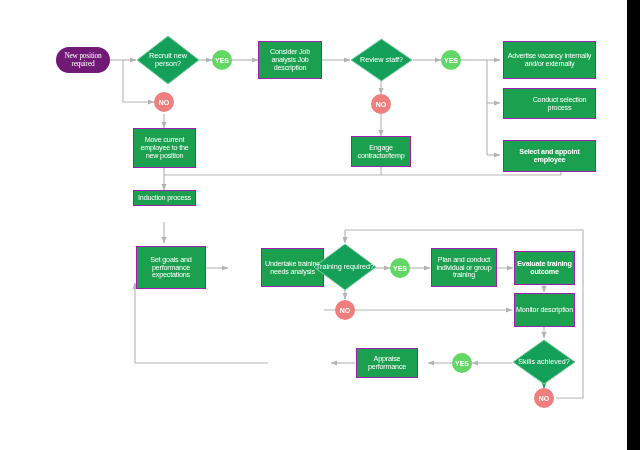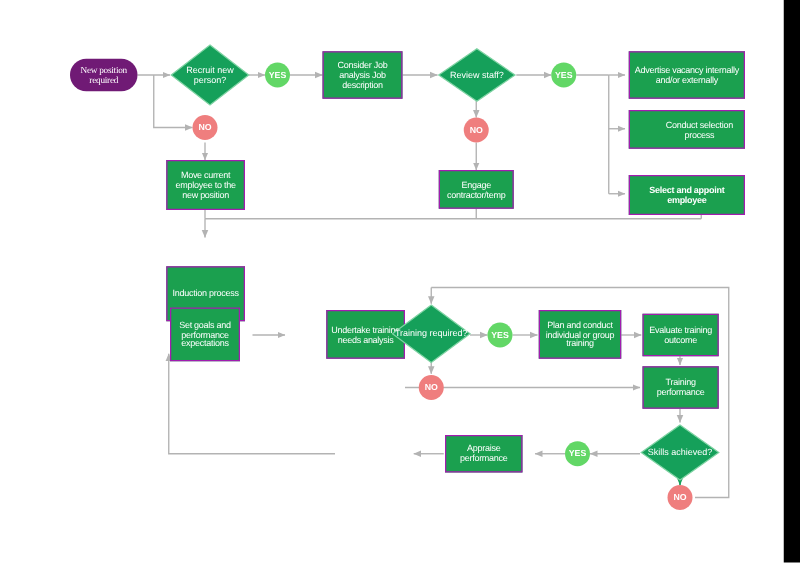--- a/index.html
+++ b/index.html
@@ -162,25 +162,25 @@
   </div>
 
   <div class="node proc" style="left:351px;top:136px;width:60px;height:31px;">
     <span>Engage contractor/temp</span>
   </div>
 
   <div class="node proc" style="left:133px;top:128px;width:63px;height:40px;">
     <span>Move current employee to the new position</span>
   </div>
 
-  <div class="node proc" style="left:133px;top:190px;width:63px;height:44px;margin-top:23px;">
+  <div class="node proc" style="left:133px;top:190px;width:63px;height:16px;">
     <span>Induction process</span>
   </div>
 
-  <div class="node proc" style="left:136px;top:246px;width:56px;height:43px;">
+  <div class="node proc" style="left:136px;top:246px;width:70px;height:43px;">
     <span>Set goals and performance expectations</span>
   </div>
 
   <div class="node proc" style="left:228px;top:248px;width:63px;height:39px;margin-left:33px;">
     <span>Undertake training needs analysis</span>
   </div>
 
   <div class="diamond-wrap" style="left:313px;top:243px;width:64px;height:48px;">
     <svg width="64" height="48" viewBox="0 0 64 48">
       <polygon points="32,1 63,24 32,47 1,24" fill="#15a05a" stroke="#7fd3a3" stroke-width="1"></polygon>
@@ -193,26 +193,26 @@
   </div>
 
   <div class="pill no" style="left:335px;top:300px;width:20px;height:20px;">
     <span>NO</span>
   </div>
 
   <div class="node proc" style="left:431px;top:248px;width:66px;height:39px;">
     <span>Plan and conduct individual or group training</span>
   </div>
 
-  <div class="node proc" style="left:514px;top:251px;width:61px;height:34px;">
+  <div class="node proc" style="left:514px;top:251px;width:61px;height:34px;font-weight:bold;">
     <span>Evaluate training outcome</span>
   </div>
 
   <div class="node proc" style="left:514px;top:293px;width:61px;height:34px;">
-    <span>Training performance</span>
+    <span>Monitor description</span>
   </div>
 
   <div class="diamond-wrap" style="left:512px;top:339px;width:64px;height:46px;">
     <svg width="64" height="46" viewBox="0 0 64 46">
       <polygon points="32,1 63,23 32,45 1,23" fill="#15a05a" stroke="#7fd3a3" stroke-width="1"></polygon>
     </svg>
     <div class="diamond-label">Skills achieved?</div>
   </div>
 
   <div class="pill yes" style="left:452px;top:353px;width:20px;height:20px;">

